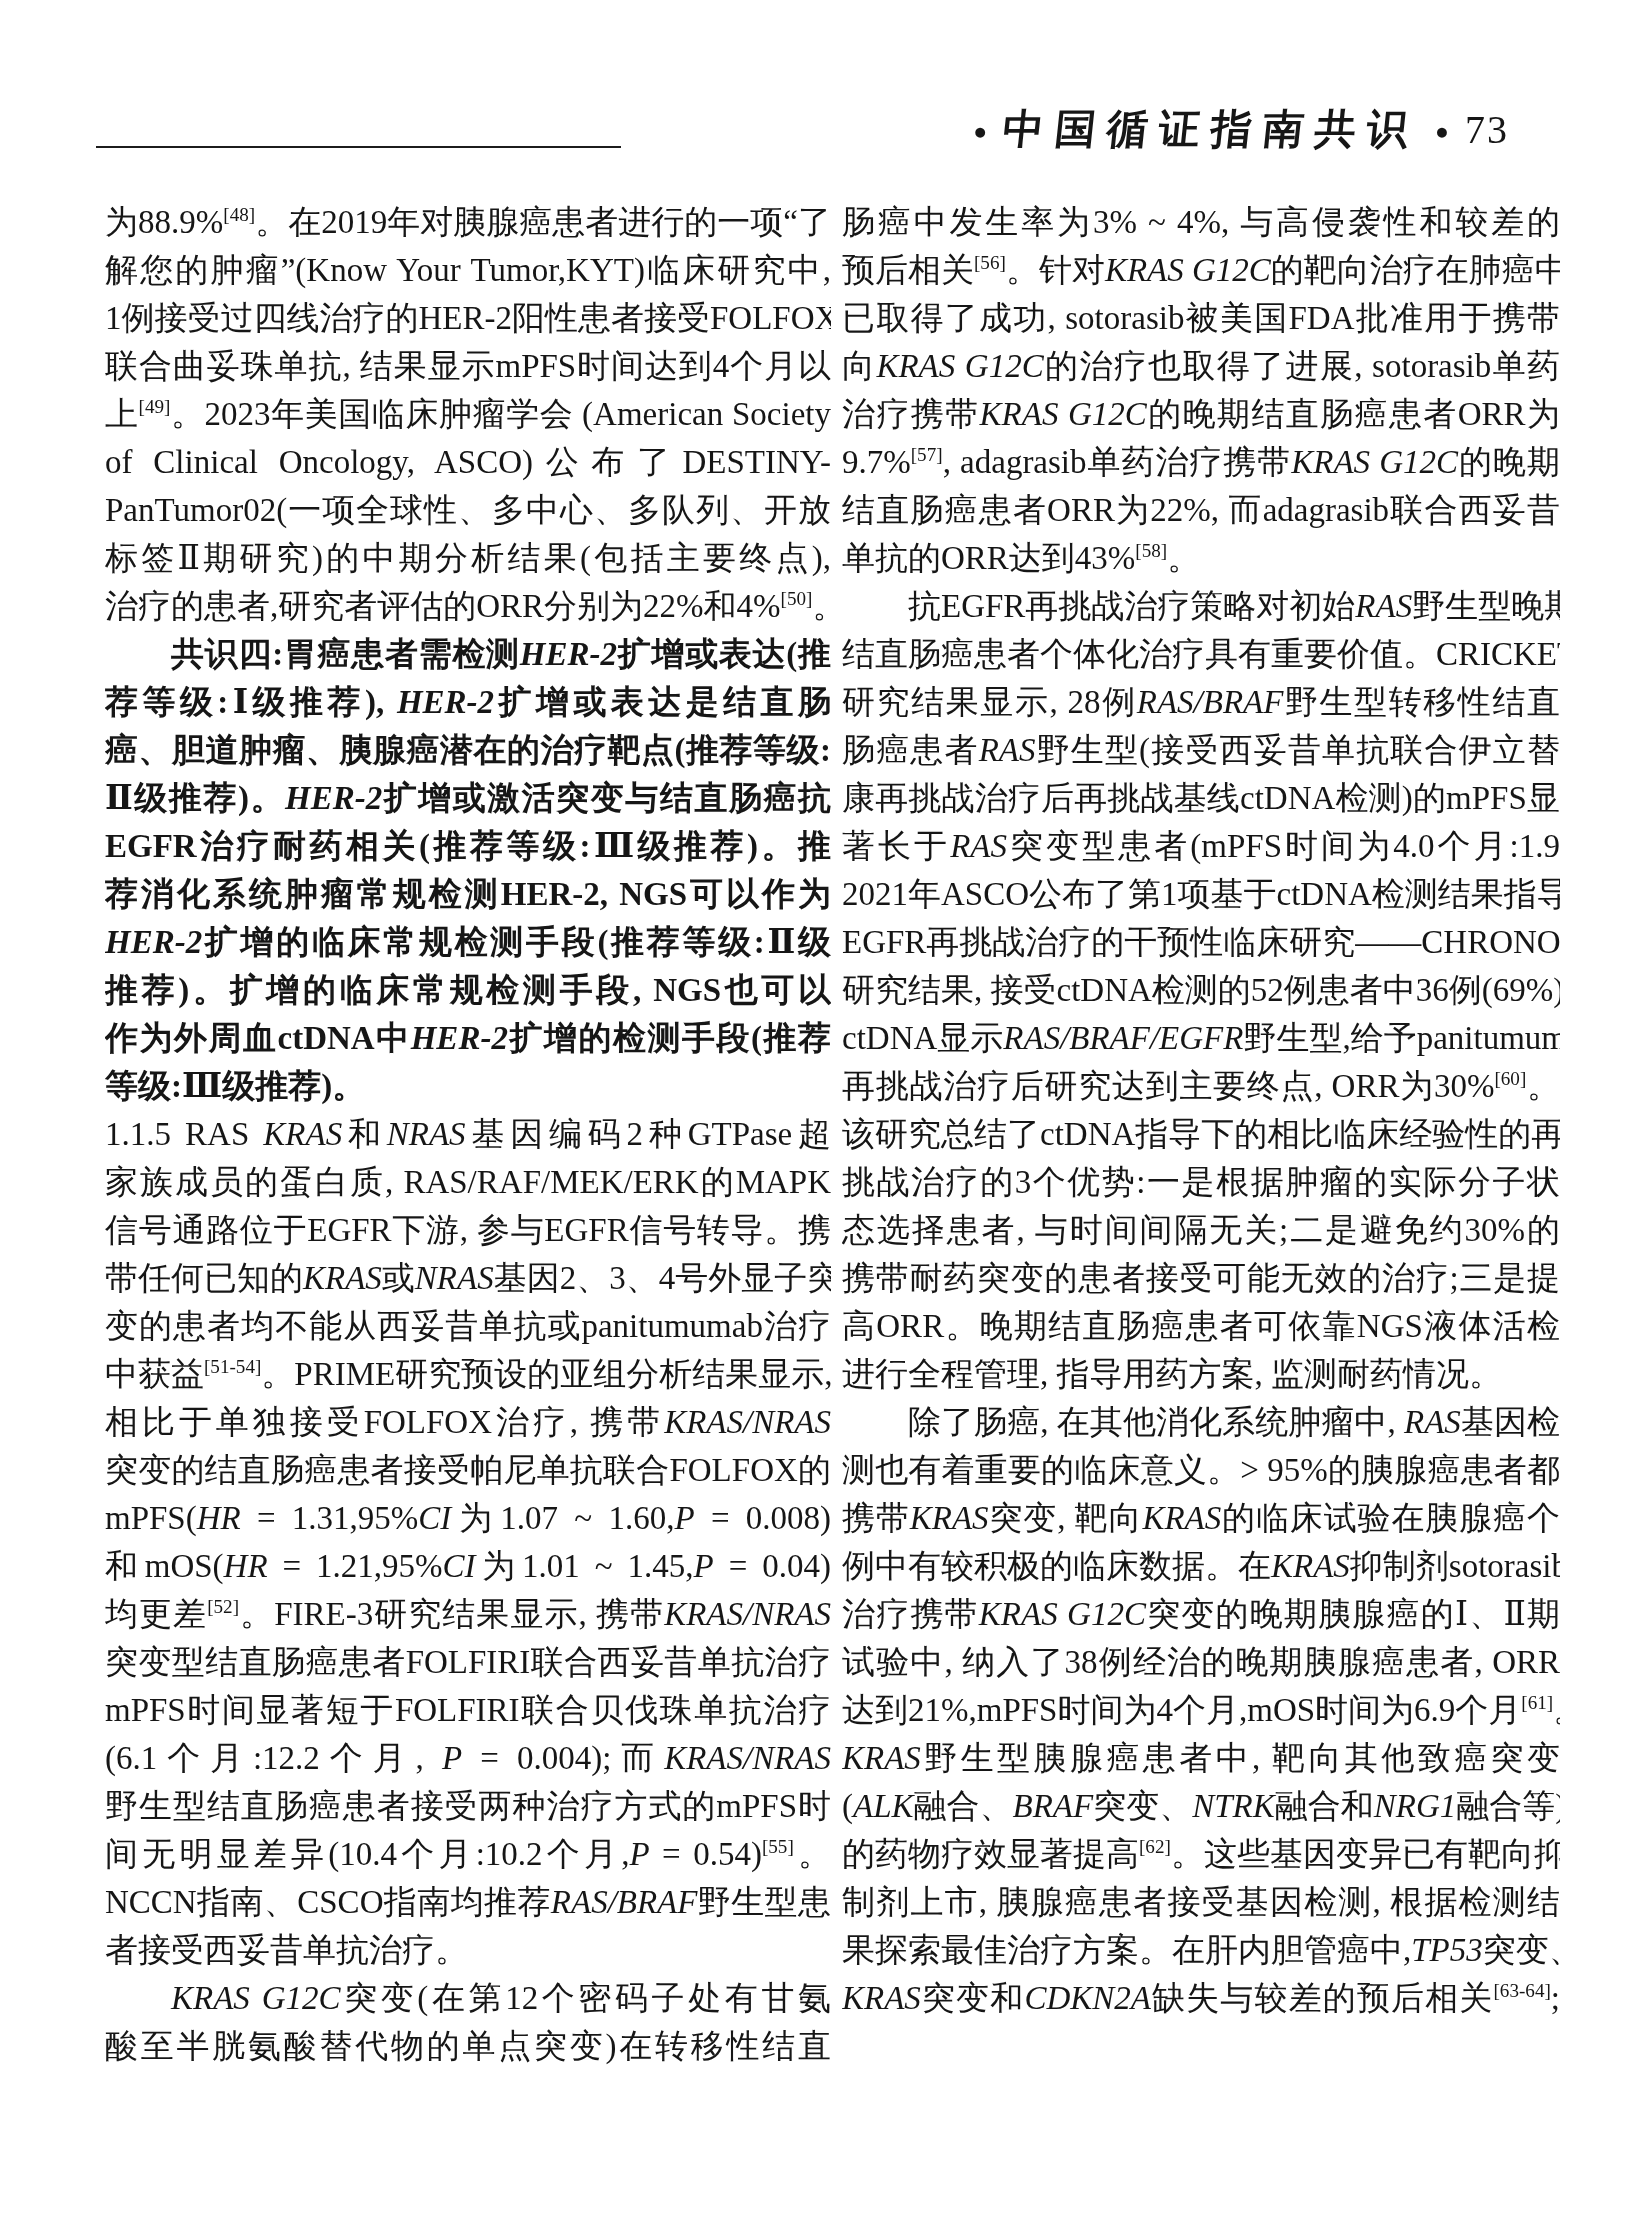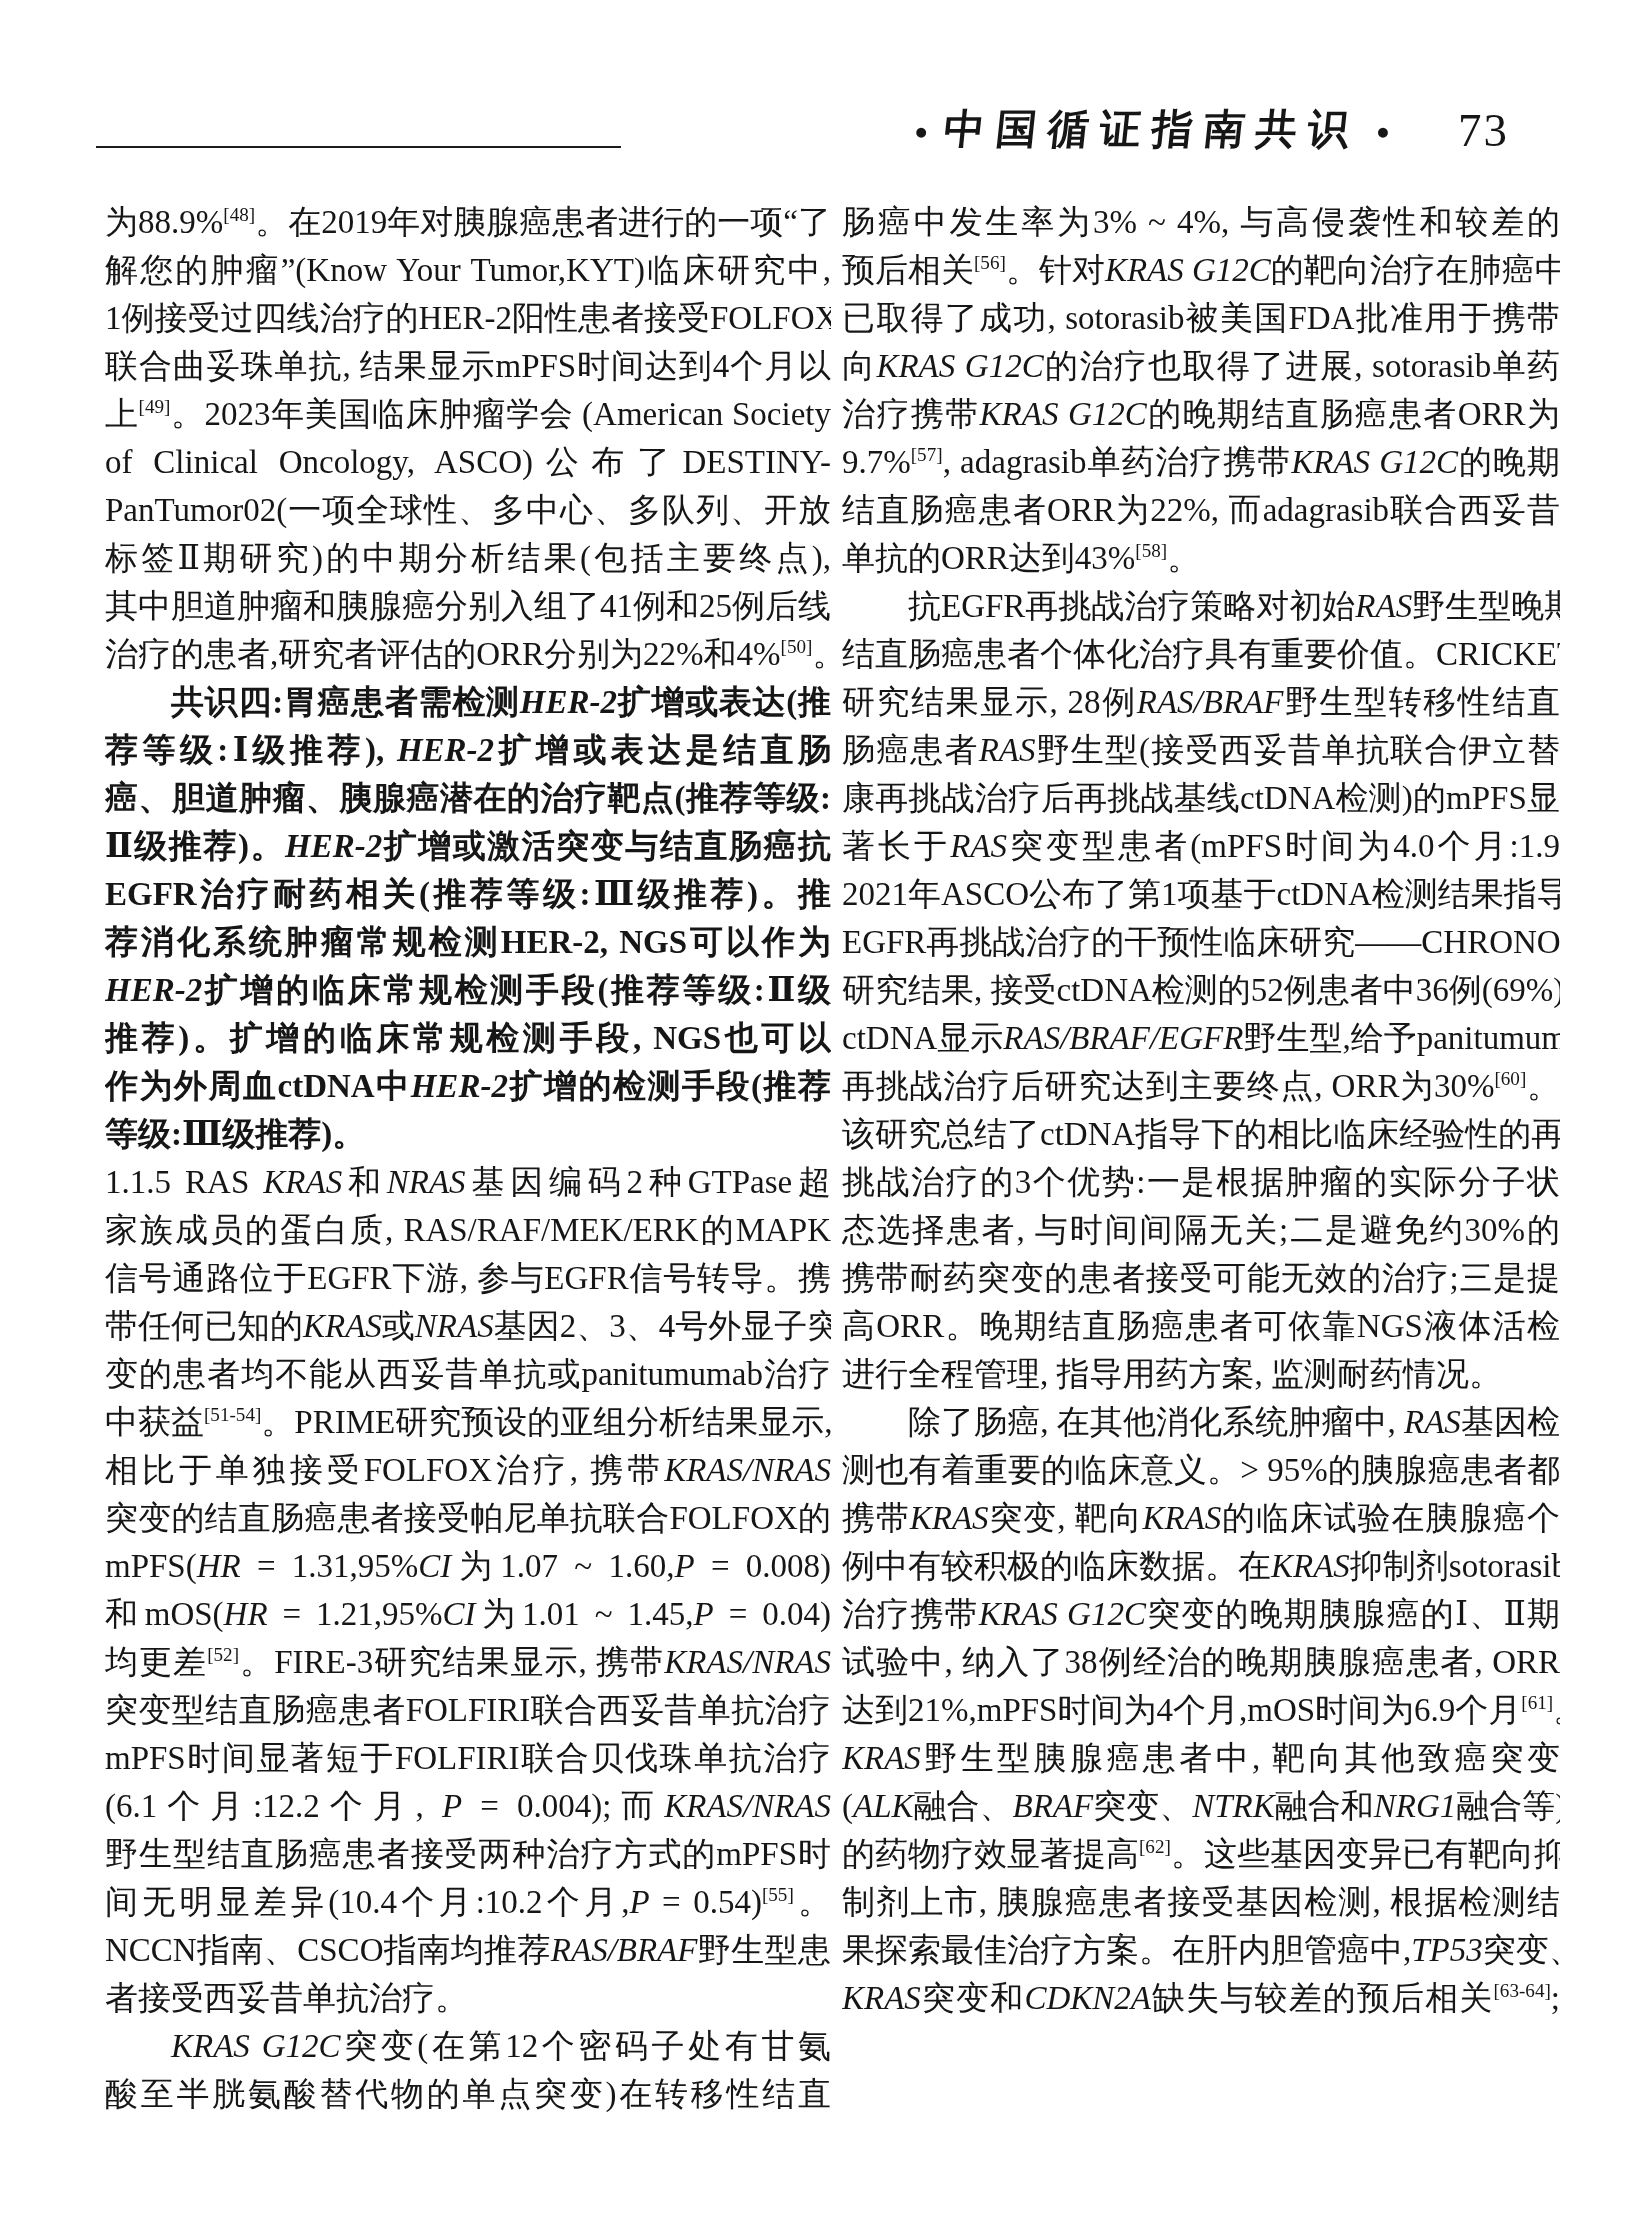--- a/index.html
+++ b/index.html
@@ -5,21 +5,21 @@
   *{margin:0;padding:0;box-sizing:border-box}
   html,body{width:1646px;height:2234px}
   body{background:#ffffff;font-family:"Liberation Serif","DejaVu Serif",serif;color:#161616;-webkit-font-smoothing:antialiased}
   .page{position:relative;width:1646px;height:2234px;background:#ffffff;overflow:hidden}
 
   .header-rule{position:absolute;left:96px;top:146px;width:525px;height:2px;background:#1c1c1c}
 
   .header{position:absolute;top:102px;right:137px;display:flex;align-items:center}
   .header .bullet{font-size:23px;line-height:1;margin:0 16px;transform:translateY(2px)}
   .header .title{font-size:41px;font-weight:700;letter-spacing:11px;transform:skewX(-6deg);white-space:nowrap}
-  .header .pagenum{font-size:47px;margin-left:52px;letter-spacing:2px}
+  .header .pagenum{font-size:40px;letter-spacing:2px}
 
   .column{position:absolute;top:198px;font-size:33px}
   .col-left{left:105px;width:726px}
   .col-right{left:842px;width:718px}
 
   .line{height:48px;line-height:48px;text-align:justify;text-align-last:justify;white-space:nowrap;overflow:hidden}
   .line.end{text-align-last:left}
   .line.indent{text-indent:66px}
   .line.bold{font-weight:700}
   .line i{font-style:italic}
@@ -38,21 +38,20 @@
   </div>
   <div class="column col-left">
       <div class="line">为88.9%<sup>[48]</sup>。在2019年对胰腺癌患者进行的一项“了</div>
       <div class="line">解您的肿瘤”(Know Your Tumor,KYT)临床研究中,</div>
       <div class="line">1例接受过四线治疗的HER-2阳性患者接受FOLFOX</div>
       <div class="line">联合曲妥珠单抗, 结果显示mPFS时间达到4个月以</div>
       <div class="line">上<sup>[49]</sup>。2023年美国临床肿瘤学会 (American Society</div>
       <div class="line">of Clinical Oncology, ASCO)公布了DESTINY-</div>
       <div class="line">PanTumor02(一项全球性、多中心、多队列、开放</div>
       <div class="line">标签Ⅱ期研究)的中期分析结果(包括主要终点),</div>
-      <div class="line">其中胆道肿瘤和胰腺癌分别入组了41例和25例后线</div>
       <div class="line">治疗的患者,研究者评估的ORR分别为22%和4%<sup>[50]</sup>。</div>
       <div class="line bold indent">共识四:胃癌患者需检测<i>HER-2</i>扩增或表达(推</div>
       <div class="line bold">荐等级:Ⅰ级推荐), <i>HER-2</i>扩增或表达是结直肠</div>
       <div class="line bold">癌、胆道肿瘤、胰腺癌潜在的治疗靶点(推荐等级:</div>
       <div class="line bold">Ⅱ级推荐)。<i>HER-2</i>扩增或激活突变与结直肠癌抗</div>
       <div class="line bold">EGFR治疗耐药相关(推荐等级:Ⅲ级推荐)。推</div>
       <div class="line bold">荐消化系统肿瘤常规检测HER-2, NGS可以作为</div>
       <div class="line bold"><i>HER-2</i>扩增的临床常规检测手段(推荐等级:Ⅱ级</div>
       <div class="line bold">推荐)。扩增的临床常规检测手段, NGS也可以</div>
       <div class="line bold">作为外周血ctDNA中<i>HER-2</i>扩增的检测手段(推荐</div>

